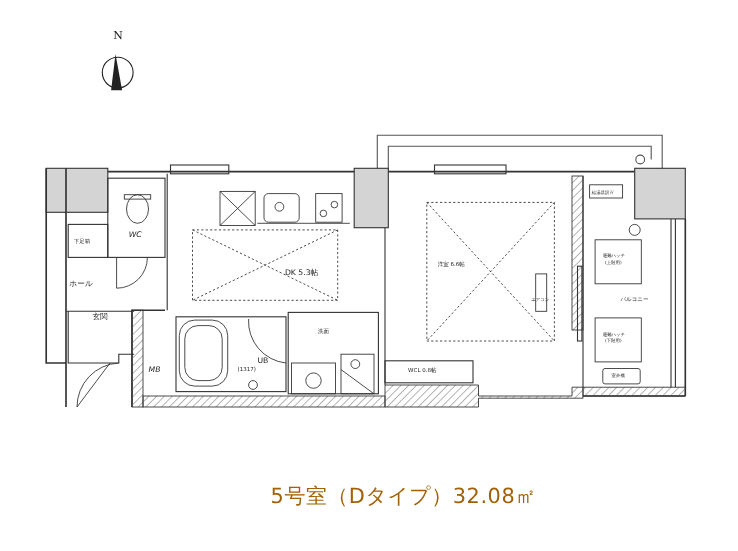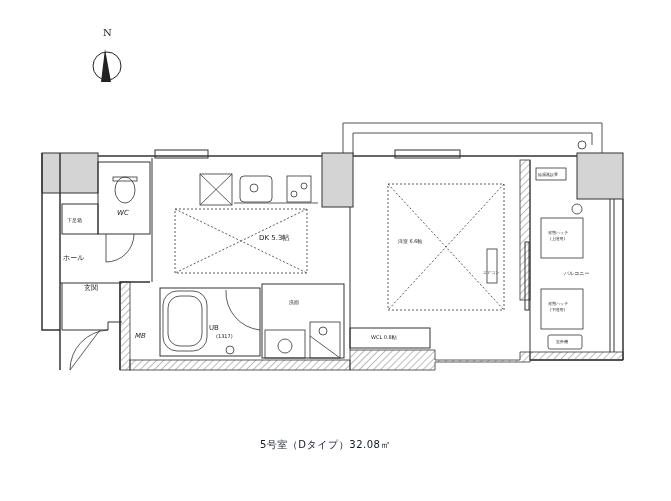--- a/index.html
+++ b/index.html
@@ -1,21 +1,21 @@
 <!DOCTYPE html>
 <html><head>
 <meta charset="utf-8">
 <style>
   html,body{margin:0;padding:0;background:#fff;}
   body{width:671px;height:501px;position:relative;overflow:hidden;font-family:"DejaVu Sans",sans-serif;color:#222;}
   #plan{position:absolute;left:0;top:0;width:671px;height:501px;}
   .lbl{position:absolute;font-size:7px;line-height:8px;color:#222;white-space:nowrap;}
   .lbl.sm{font-size:5px;line-height:6px;}
   .lbl.tiny{font-size:4px;line-height:5px;}
-  .caption{position:absolute;left:260px;top:438px;font-size:10px;letter-spacing:0.5px;color:#0f172a;white-space:nowrap;}
+  .caption{position:absolute;left:246px;top:438px;font-size:19px;letter-spacing:0.5px;color:#a16207;white-space:nowrap;}
   .north-n{position:absolute;left:103px;top:27px;font-size:10px;font-family:"DejaVu Serif",serif;}
 </style>
 </head>
 <body>
 
 <svg id="plan" viewBox="0 0 671 501" xmlns="http://www.w3.org/2000/svg">
   <defs>
     <pattern id="hatch" width="5" height="5" patternUnits="userSpaceOnUse" patternTransform="rotate(45)">
       <line x1="0" y1="0" x2="0" y2="5" stroke="#777" stroke-width="1"></line>
     </pattern>
@@ -140,22 +140,22 @@
   </g>
 </svg>
 
 <div class="north-n">N</div>
 
 <div class="lbl" style="left:117px;top:209px;font-style:italic;">WC</div>
 <div class="lbl sm" style="left:67px;top:217px;">下足箱</div>
 <div class="lbl" style="left:63px;top:254px;">ホール</div>
 <div class="lbl" style="left:84px;top:284px;">玄関</div>
 <div class="lbl" style="left:135px;top:332px;font-style:italic;">MB</div>
-<div class="lbl" style="left:259px;top:234px;">DK  5.3帖</div>
-<div class="lbl" style="left:209px;top:324px;">UB</div>
+<div class="lbl" style="left:259px;top:244px;">DK  5.3帖</div>
+<div class="lbl" style="left:234px;top:324px;">UB</div>
 <div class="lbl sm" style="left:216px;top:333px;">(1317)</div>
 <div class="lbl sm" style="left:289px;top:299px;">洗面</div>
 <div class="lbl sm" style="left:398px;top:238px;">洋室  6.6帖</div>
 <div class="lbl tiny" style="left:483px;top:270px;">エアコン</div>
 <div class="lbl sm" style="left:371px;top:334px;">WCL  0.8帖</div>
 <div class="lbl sm" style="left:564px;top:270px;">バルコニー</div>
 <div class="lbl tiny" style="left:548px;top:230px;">避難ハッチ</div>
 <div class="lbl tiny" style="left:550px;top:236px;">(上階用)</div>
 <div class="lbl tiny" style="left:548px;top:301px;">避難ハッチ</div>
 <div class="lbl tiny" style="left:550px;top:307px;">(下階用)</div>

